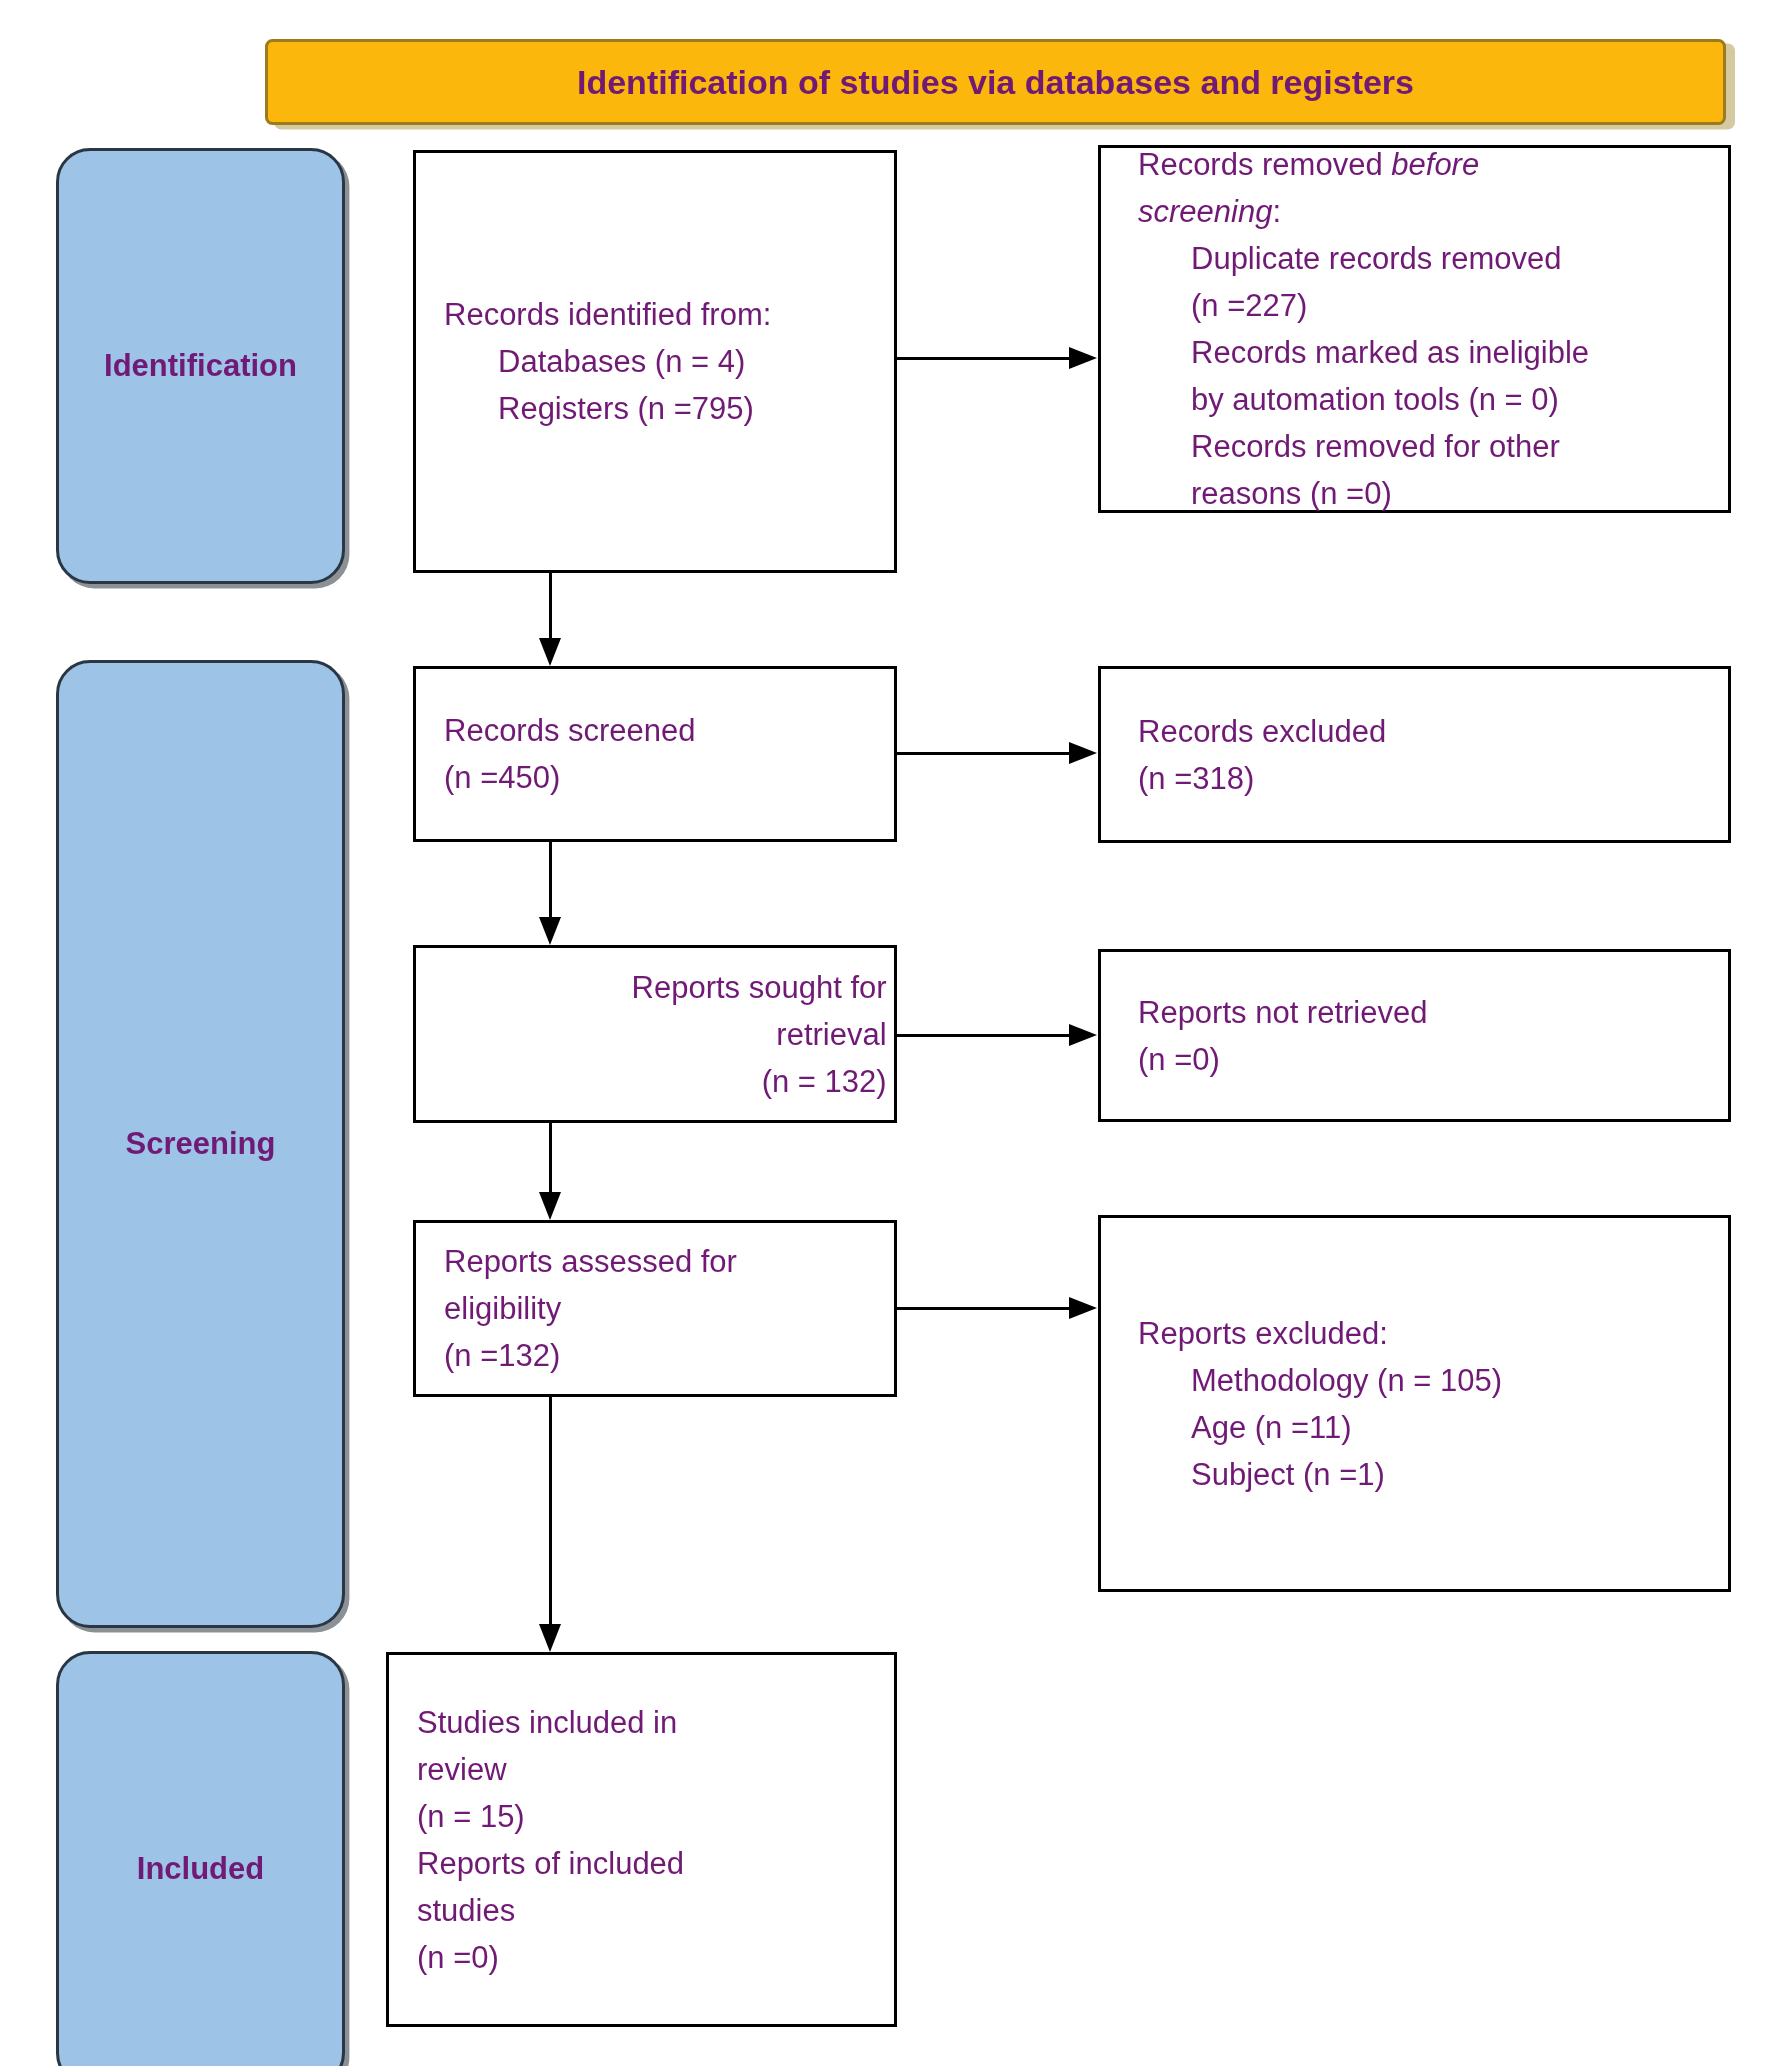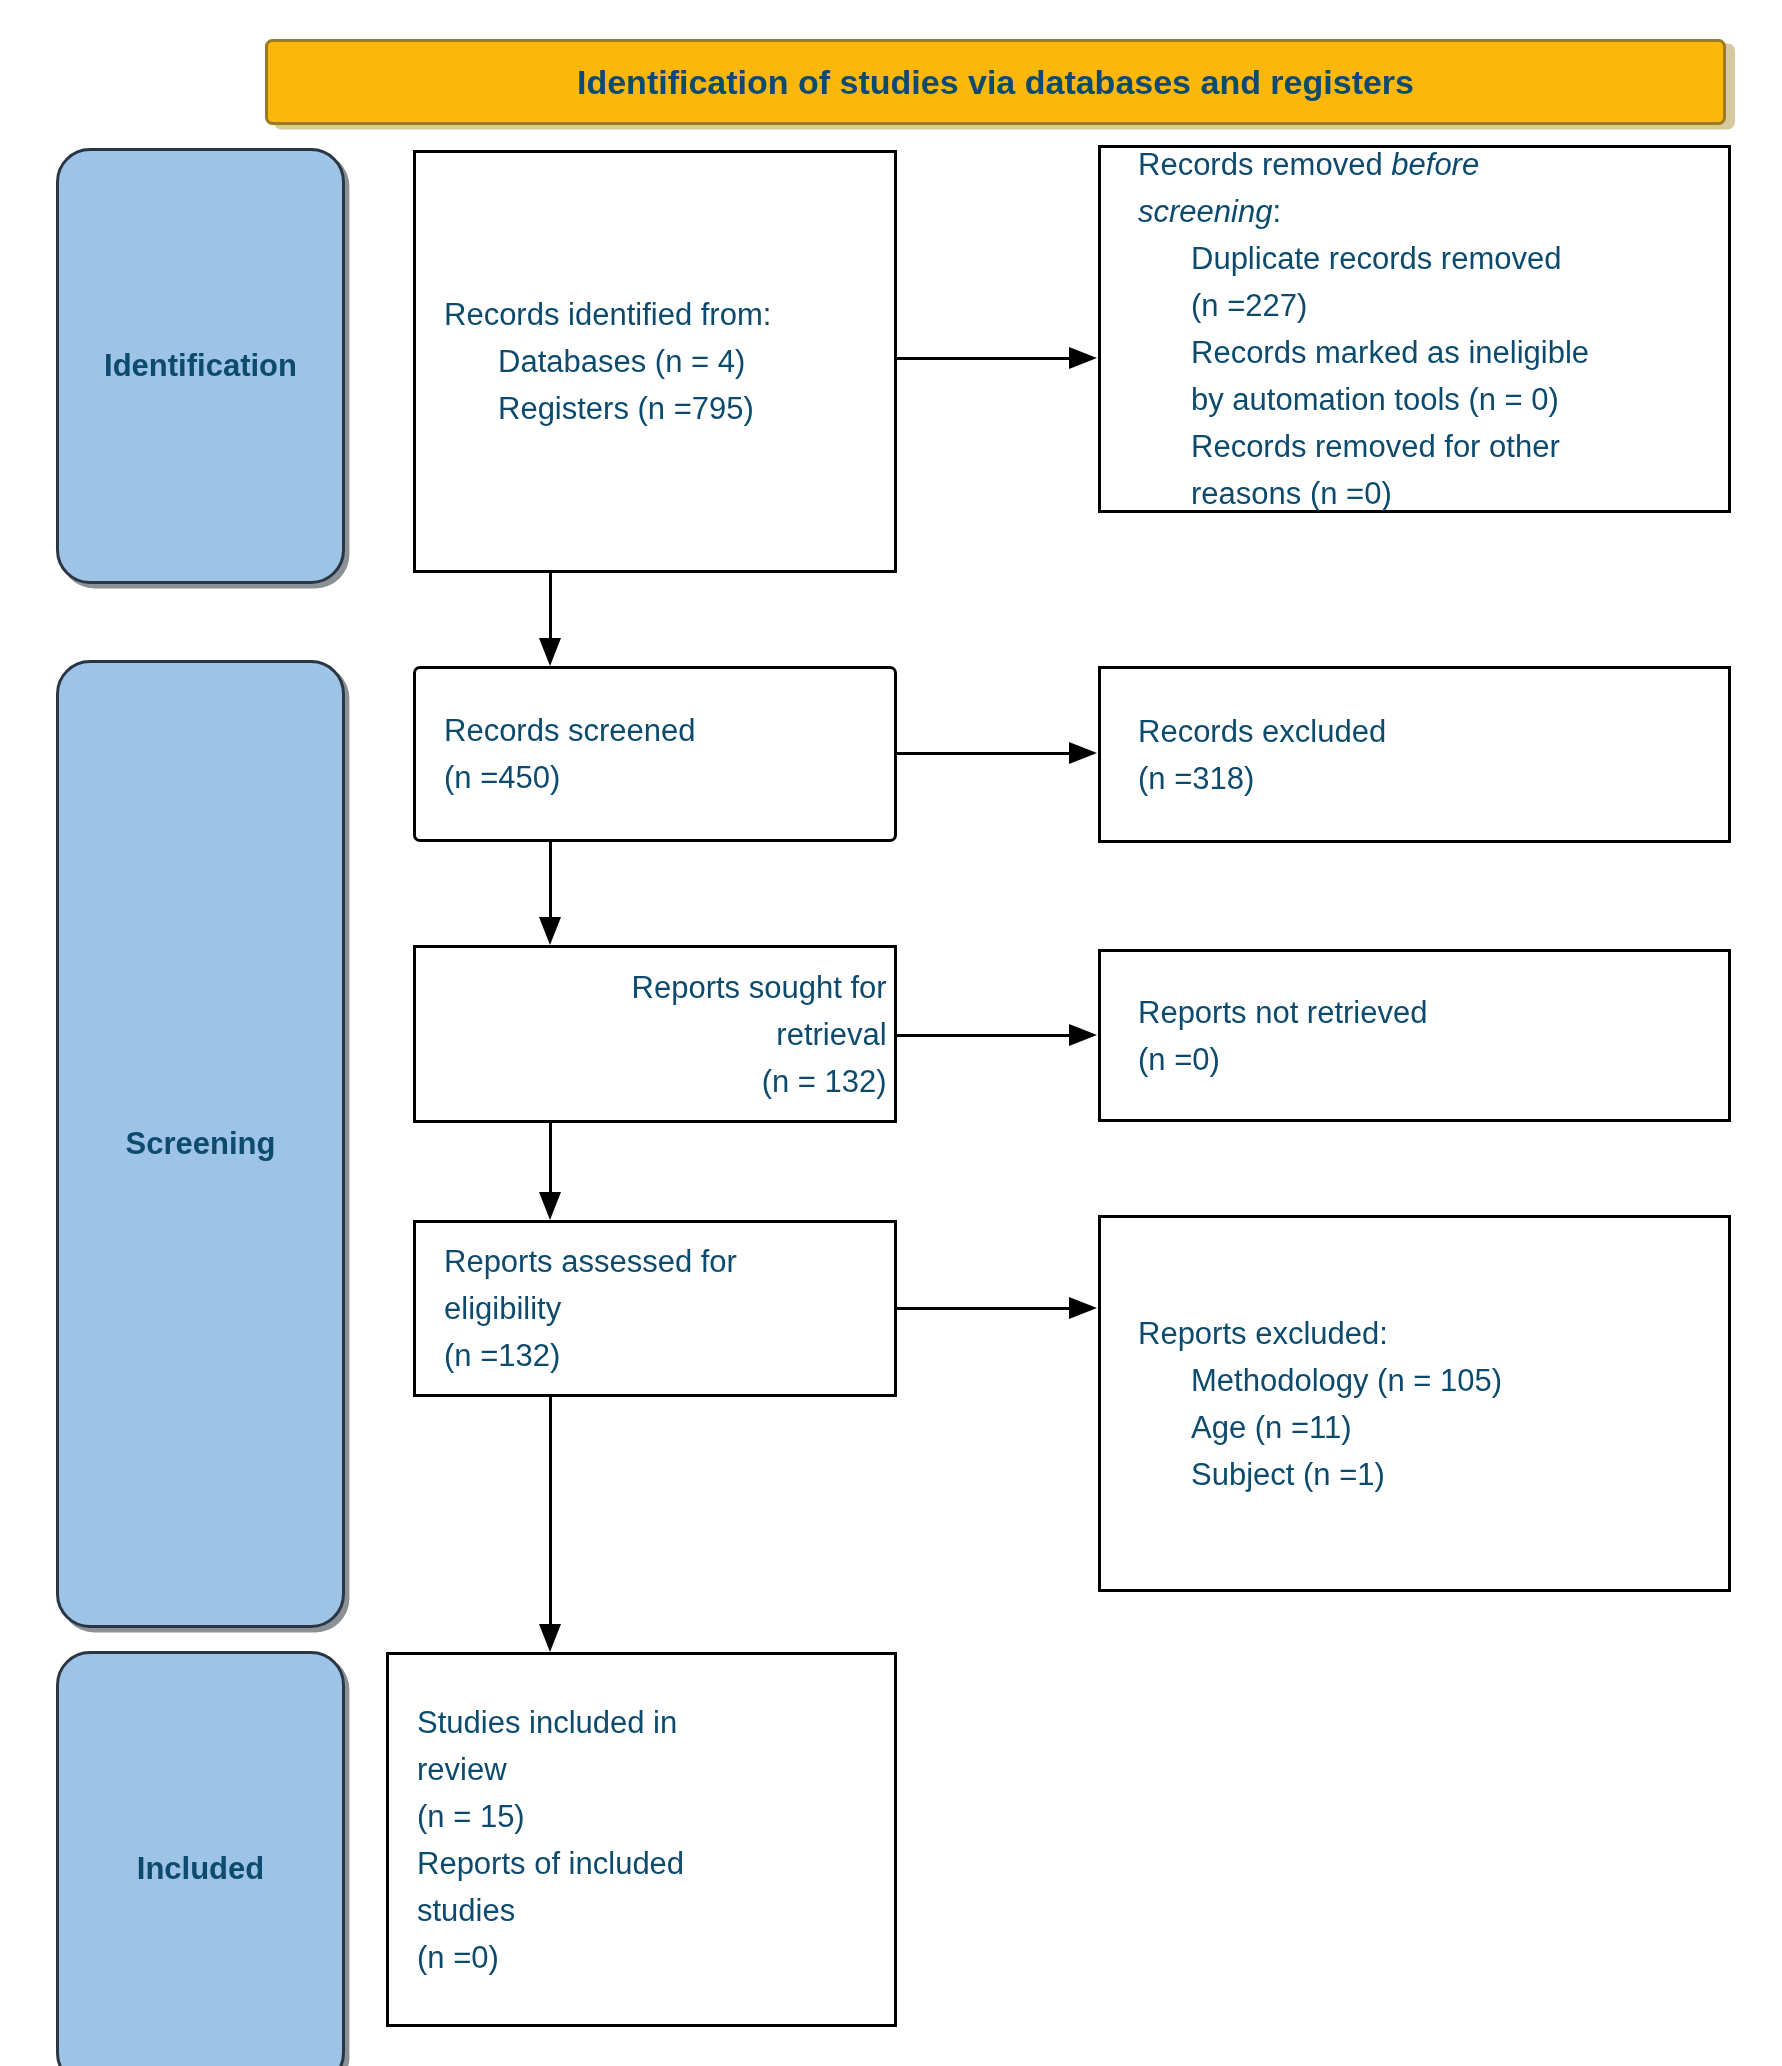--- a/index.html
+++ b/index.html
@@ -1,18 +1,18 @@
 <!DOCTYPE html>
 <html style="--title-fill: #FCB70D; --title-border: #9C7B1E; --title-shadow: #D5C9A1; --stage-fill: #9DC3E6; --stage-border: #2A3643; --stage-shadow: #8C9196; --box-border: #000000; --line-color: #000000;font-size:12px"><head>
 <meta charset="utf-8">
 <style>
   html,body{margin:0;padding:0;background:#ffffff;}
   .canvas{
     position:relative;width:1783px;height:2066px;background:#ffffff;
-    font-family:"Liberation Sans", sans-serif;color:#0c4a6e;
+    font-family:"Liberation Sans", sans-serif;color:#701a75;
   }
   .title-banner{
     position:absolute;left:265px;top:39px;width:1461px;height:86px;
     box-sizing:border-box;background:var(--title-fill);
     border:3px solid var(--title-border);border-radius:7.4px;
     box-shadow:9px 4.4px 0 var(--title-shadow);
     display:flex;align-items:center;justify-content:center;
     font-size:34px;font-weight:bold;
   }
   .stage{
@@ -29,21 +29,21 @@
     position:absolute;box-sizing:border-box;background:#fff;
     border:3.7px solid var(--box-border);
     display:flex;flex-direction:column;justify-content:center;
     font-size:31px;line-height:47px;
   }
   .flowbox .ln{padding-left:28px;padding-right:7.4px;white-space:nowrap;}
   .flowbox .ln.ind{padding-left:82px;}
   .sidebox .ln{padding-left:37px;}
   .sidebox .ln.ind{padding-left:90px;}
   .box-identified{left:413px;top:150px;width:484px;height:423px;}
-  .box-screened{left:413px;top:666px;width:484px;height:176px;border-radius:7px;}
+  .box-screened{left:413px;top:666px;width:484px;height:176px;}
   .box-sought{left:413px;top:945px;width:484px;height:178px;text-align:right;}
   .box-assessed{left:413px;top:1220px;width:484px;height:177px;}
   .box-included{left:386px;top:1652px;width:511px;height:375px;}
   .box-removed{left:1098px;top:145px;width:633px;height:368px;justify-content:center;}
   .box-excluded{left:1098px;top:666px;width:633px;height:177px;}
   .box-notretrieved{left:1098px;top:949px;width:633px;height:173px;}
   .box-reportsexcluded{left:1098px;top:1215px;width:633px;height:377px;}
   .vline{position:absolute;width:3px;background:var(--line-color);}
   .hline{position:absolute;height:3px;background:var(--line-color);}
   .arrow-down{

